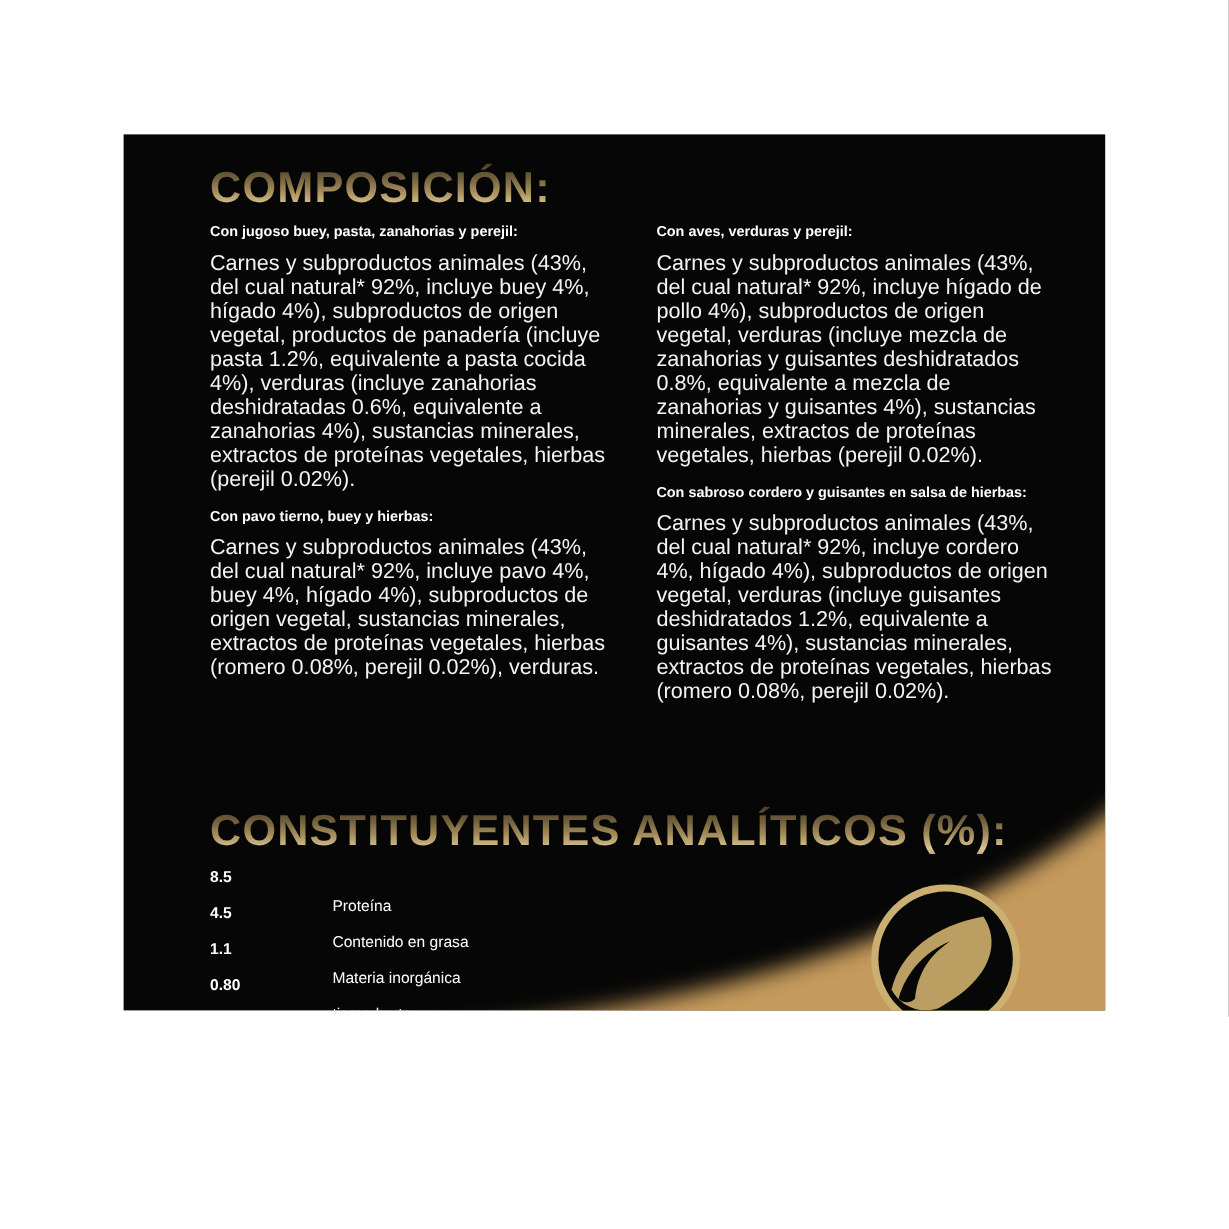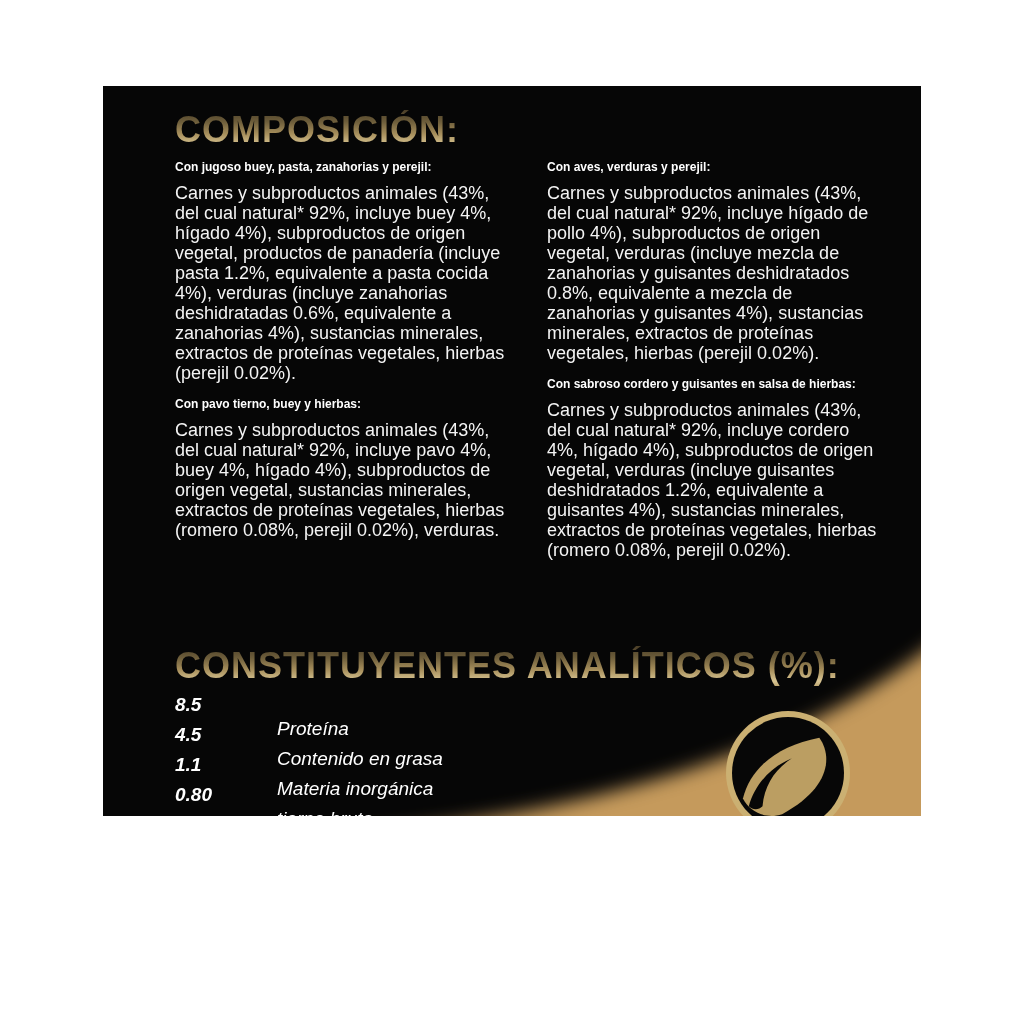--- a/index.html
+++ b/index.html
@@ -1,21 +1,21 @@
 <!DOCTYPE html>
 <html lang="es"><head>
 <meta charset="utf-8">
 <style>
   html,body{margin:0;padding:0;}
   body{
     width:1024px;height:1024px;background:#ffffff;position:relative;
     font-family:"Liberation Sans", sans-serif;
   }
   .panel{
-    position:absolute;left:103px;top:86px;width:818px;height:730px;
+    position:absolute;left:103px;top:112px;width:818px;height:730px;
     background:#060606;overflow:hidden;
   }
   .bg-svg{position:absolute;left:0;top:0;z-index:1;}
   .gold-title{
     position:absolute;z-index:2;margin:0;
     font-size:36px;font-weight:bold;letter-spacing:1px;line-height:40px;
     color:#b39a66;white-space:nowrap;
   }
   @supports ((-webkit-background-clip:text) or (background-clip:text)){
     .gold-title{
@@ -28,21 +28,21 @@
   .col{position:absolute;top:71px;z-index:2;color:#f4f4f4;}
   .col1{left:72px;width:336px;}
   .col2{left:444px;width:332px;}
   .block-heading{
     margin:0 0 5px 0;font-size:12px;font-weight:bold;line-height:21px;color:#ffffff;
   }
   .block-body{
     margin:0 0 11px 0;font-size:18px;line-height:20px;font-weight:400;
   }
   .analysis{position:absolute;left:72px;top:604px;z-index:2;}
-  .constituent-row{display:flex;height:30px;line-height:30px;color:#ffffff;font-size:19px;font-style:italic;}
+  .constituent-row{display:flex;height:30px;line-height:30px;color:#ffffff;font-size:13px;}
   .constituent-row .val{width:102px;font-weight:bold;}
   .constituent-row .lab{font-weight:400;margin-top:24px;}
   .footnote{
     position:absolute;left:525px;top:766px;width:310px;z-index:3;
     color:#ffffff;font-size:20px;line-height:24px;
   }
 </style>
 </head>
 <body>
 

